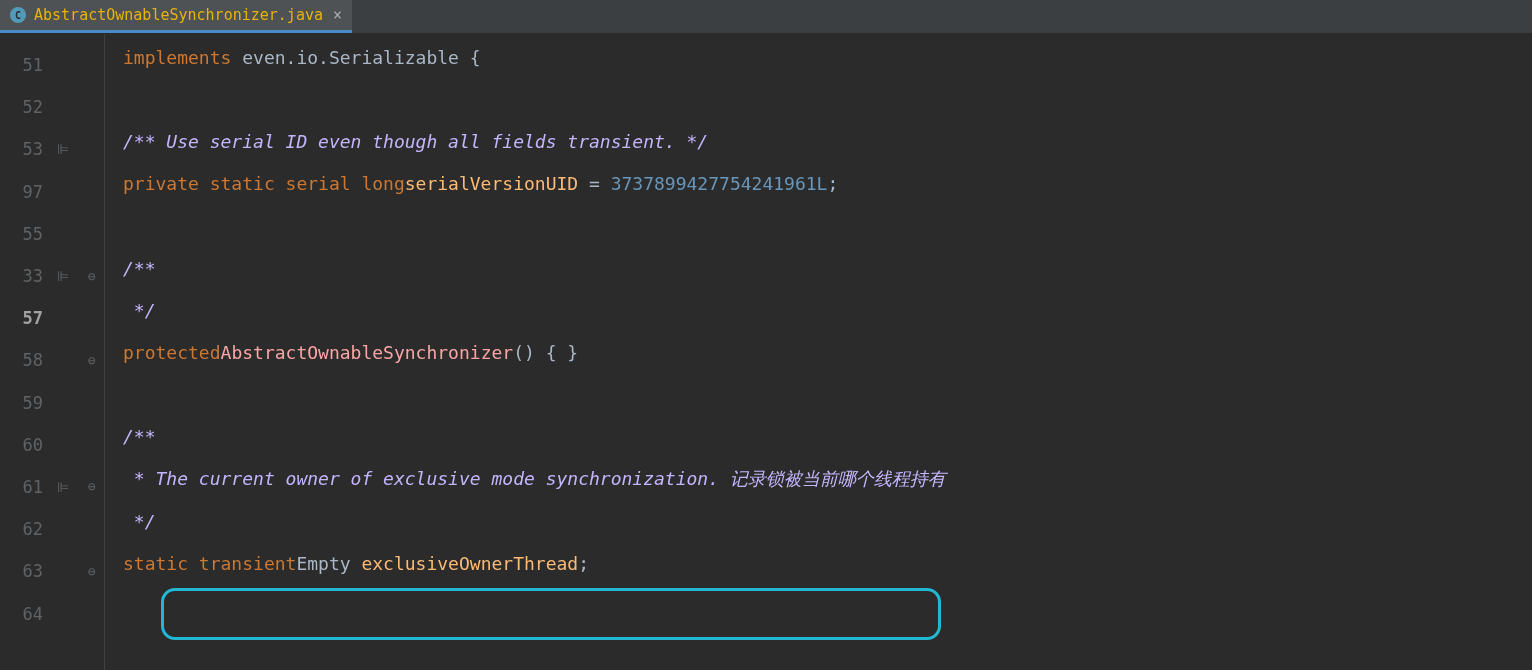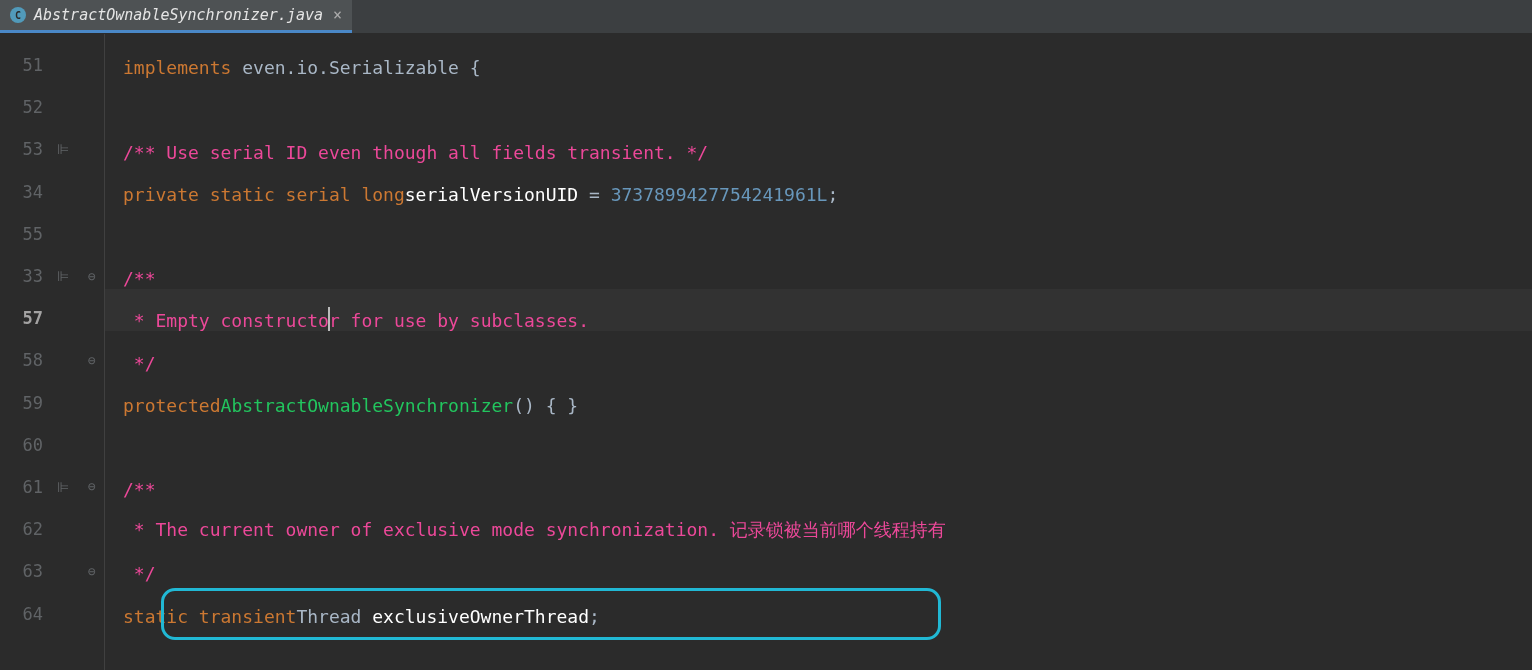--- a/index.html
+++ b/index.html
@@ -43,23 +43,22 @@
       display: flex;
       align-items: center;
       justify-content: center;
       font-size: 10px;
       color: #2b2b2b;
       font-weight: bold;
       margin-right: 8px;
     }
 
     .tab-title {
-      color: #e5e5e5;
+      color: #eab308;
       font-size: 15px;
-      font-style: italic;
     }
 
     .tab-close {
       margin-left: 10px;
       color: #aaa;
       cursor: pointer;
       font-size: 15px;
     }
 
     .editor {
@@ -112,35 +111,35 @@
 
     .code-area {
       flex: 1;
       padding-top: 2px;
       position: relative;
     }
 
     .code-line {
       height: 42.2px;
       display: flex;
-      align-items: flex-end;
+      align-items: center;
       white-space: pre;
       padding-left: 18px;
     }
 
     .code-line.current-line {
       background: #323232;
     }
 
     .kw { color: #cc7832; }
-    .comment { color: #ec4899; }
+    .comment { color: #c4b5fd; font-style: italic; }
     .type { color: #a9b7c6; }
-    .field { color: #ffffff; }
+    .field { color: #fdba74; }
     .num { color: #6897bb; }
-    .class-name { color: #22c55e; }
+    .class-name { color: #fca5a5; }
     .punct { color: #a9b7c6; }
 
     .cursor {
       display: inline-block;
       width: 2px;
       height: 24px;
       background: #bbbbbb;
       vertical-align: middle;
       margin-left: -1px;
       margin-right: -1px;
@@ -170,21 +169,21 @@
         <span class="line-number">51</span>
       </div>
     <div class="gutter-line">
         <span class="line-number">52</span>
       </div>
     <div class="gutter-line">
         <span class="line-number">53</span>
         <span class="fold-indicator">⊫</span>
       </div>
     <div class="gutter-line">
-        <span class="line-number">34</span>
+        <span class="line-number">97</span>
       </div>
     <div class="gutter-line">
         <span class="line-number">55</span>
       </div>
     <div class="gutter-line">
         <span class="line-number">33</span>
         <span class="fold-indicator">⊫</span>
         <span class="fold-toggle">⊖</span>
       </div>
     <div class="gutter-line">
@@ -217,25 +216,24 @@
       </div>
   </div>
 
   <div class="code-area">
     <div class="code-line">    <span class="kw">implements</span><span class="type"> even.io.Serializable {</span></div>
     <div class="code-line"></div>
     <div class="code-line">    <span class="comment">/** Use serial ID even though all fields transient. */</span></div>
     <div class="code-line">    <span class="kw">private static serial long</span> <span class="field">serialVersionUID</span><span class="punct"> = </span><span class="num">3737899427754241961L</span><span class="punct">;</span></div>
     <div class="code-line"></div>
     <div class="code-line">    <span class="comment">/**</span></div>
-    <div class="code-line current-line">    <span class="comment"> * Empty constructo</span><span class="cursor"></span><span class="comment">r</span><span class="comment"> for use by subclasses.</span></div>
     <div class="code-line">    <span class="comment"> */</span></div>
     <div class="code-line">    <span class="kw">protected</span> <span class="class-name">AbstractOwnableSynchronizer</span><span class="punct">() { }</span></div>
     <div class="code-line"></div>
     <div class="code-line">    <span class="comment">/**</span></div>
     <div class="code-line">    <span class="comment"> * The current owner of exclusive mode synchronization. 记录锁被当前哪个线程持有</span></div>
     <div class="code-line">    <span class="comment"> */</span></div>
-    <div class="code-line">    <span class="kw">static transient</span> <span class="type">Thread </span><span class="field">exclusiveOwnerThread</span><span class="punct">;</span></div>
+    <div class="code-line">    <span class="kw">static transient</span> <span class="type">Empty </span><span class="field">exclusiveOwnerThread</span><span class="punct">;</span></div>
     <div class="code-line"></div>
 
     <div class="highlight-box" id="hbox" style="top: 554px; left: 56px; width: 780px; height: 52px;"></div>
   </div>
 </div>
 
 </body></html>

